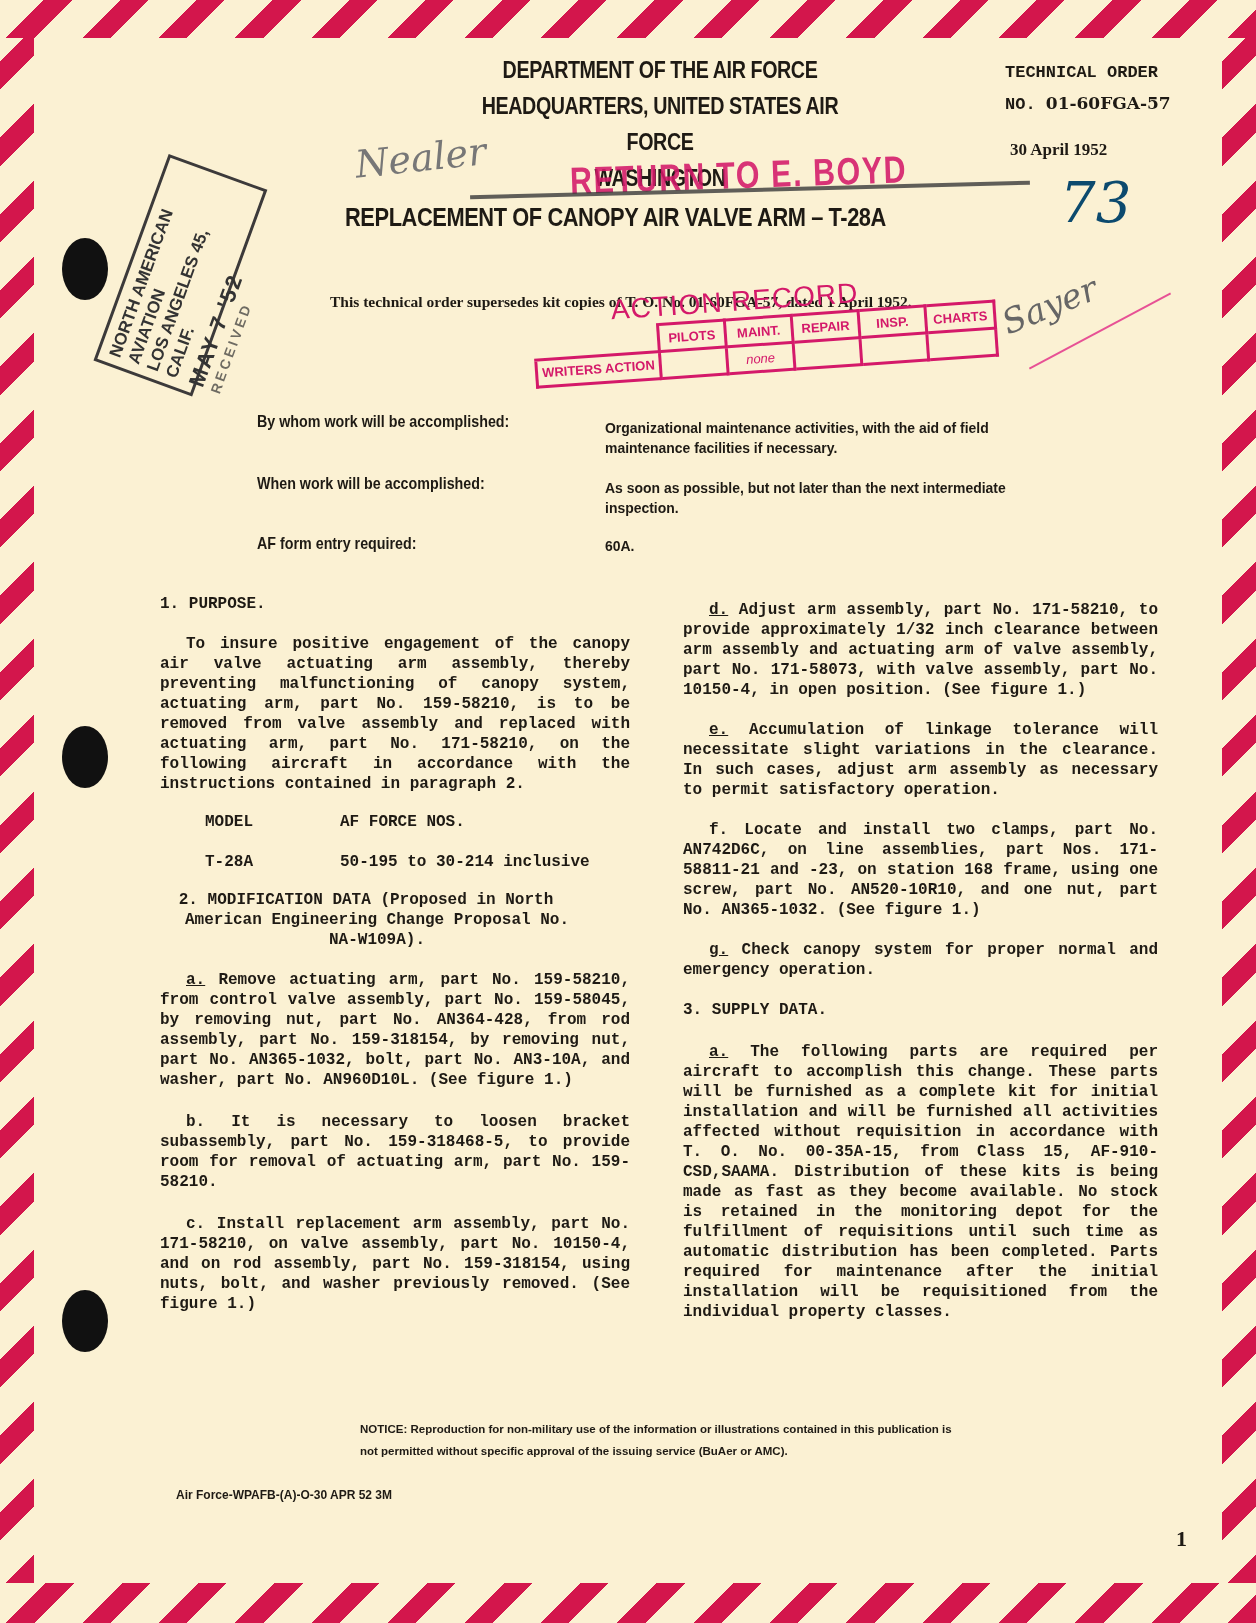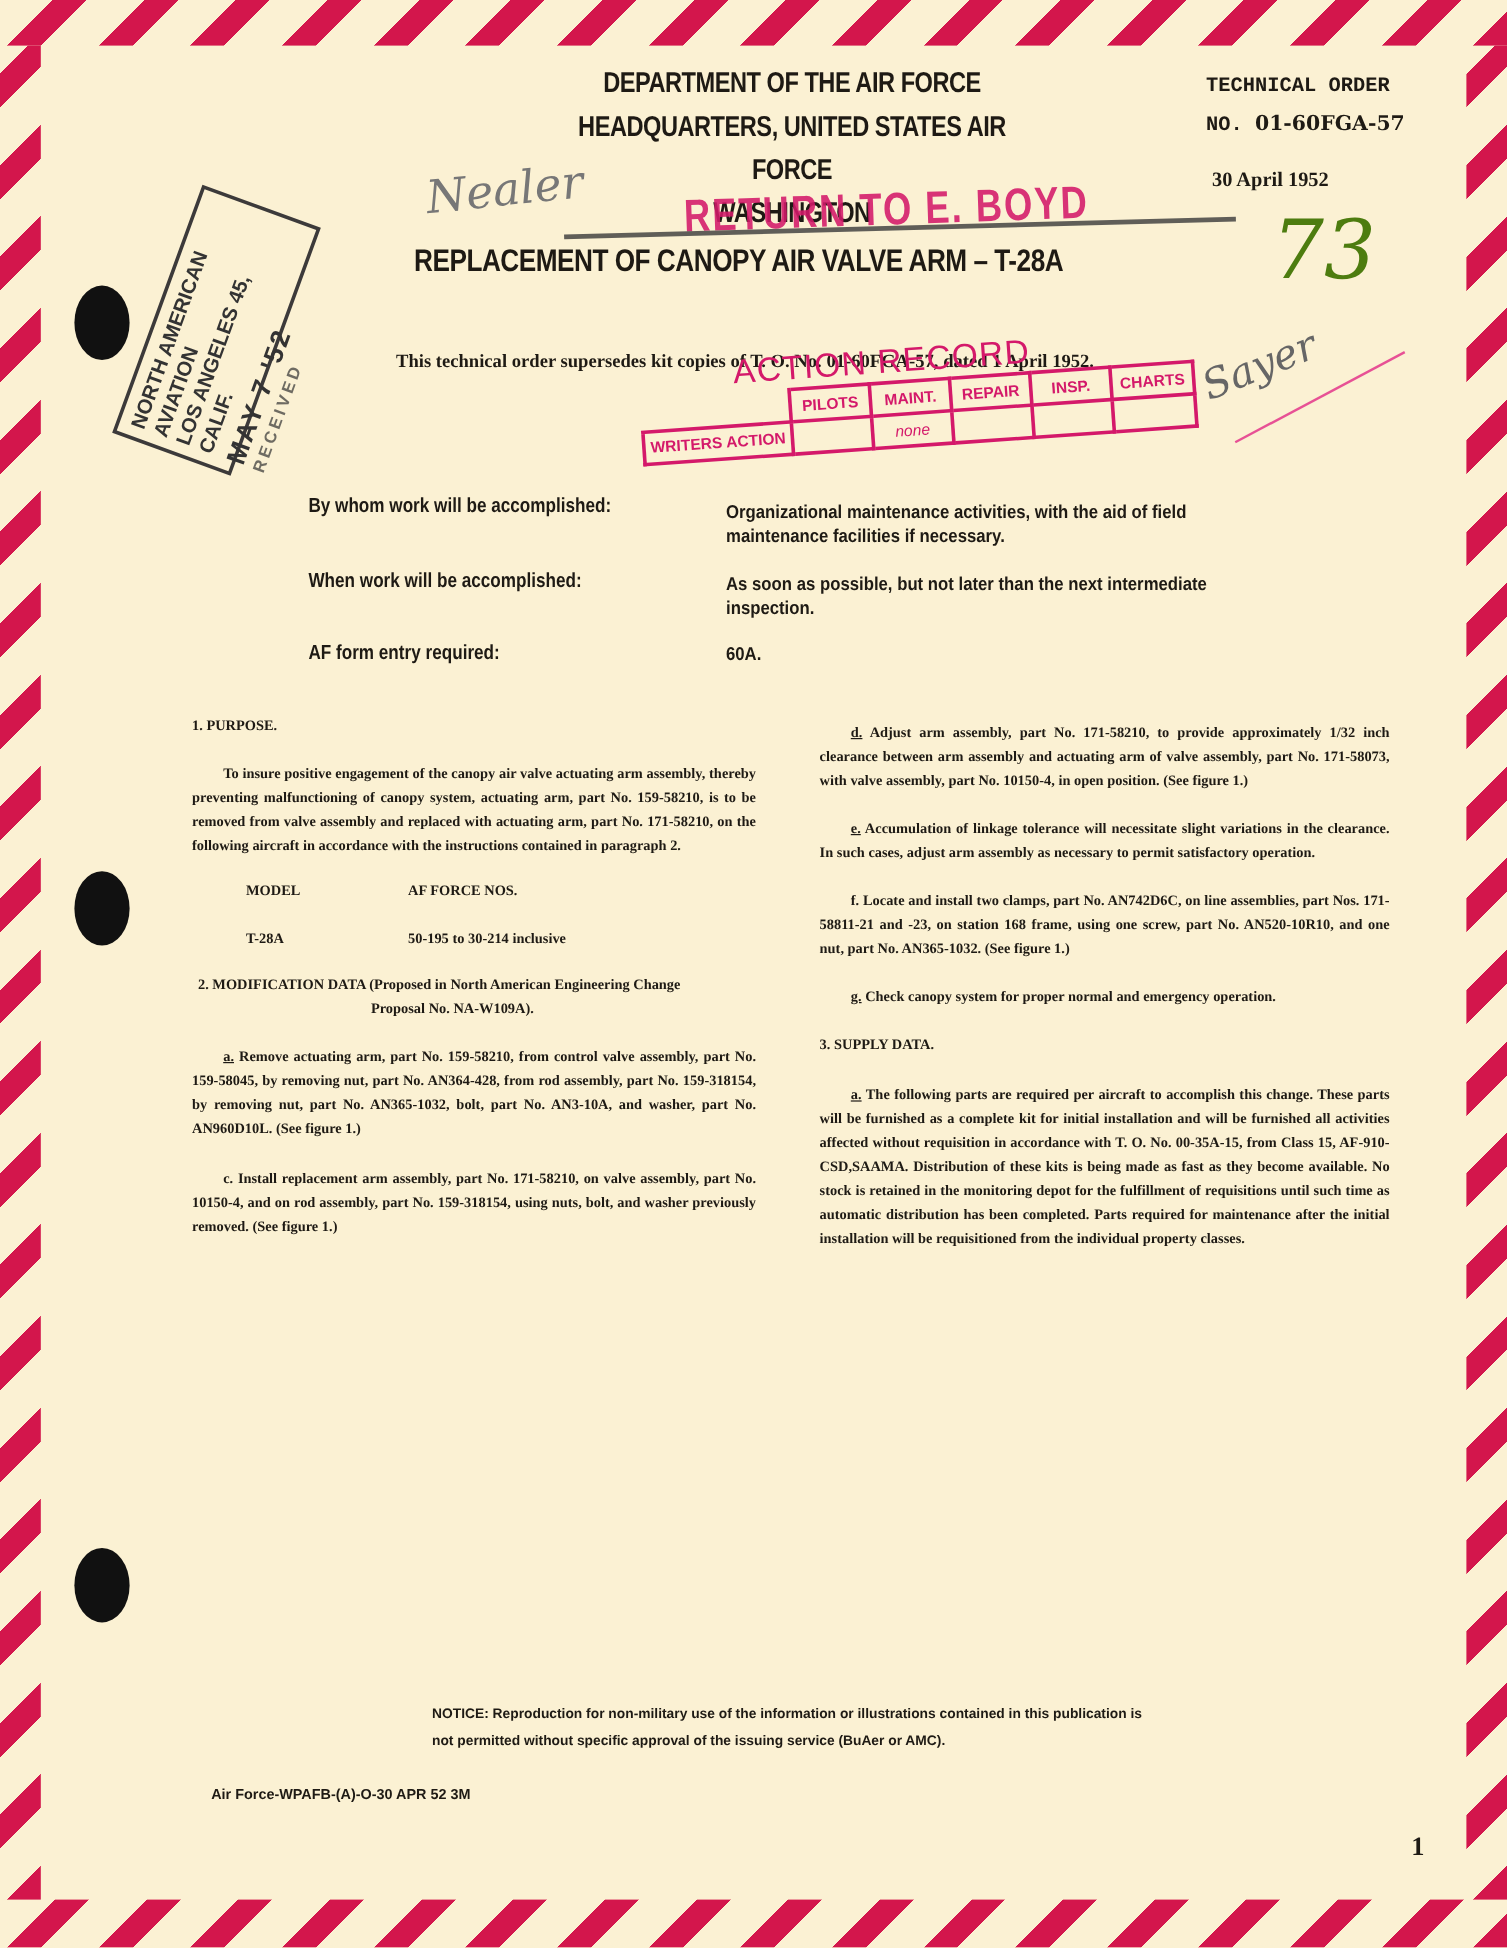--- a/index.html
+++ b/index.html
@@ -41,21 +41,21 @@
     white-space: nowrap;
   }
   .supersede { left: 330px; top: 292px; width: 720px; font-size: 15.5px; font-weight: bold; line-height: 20px; font-family: "Liberation Serif", serif; }
 
   .stamp-return {
     left: 570px; top: 160px; color: #d4196a; opacity: 0.88;
     font-family: "Liberation Sans", sans-serif; font-size: 38px; font-weight: bold;
     transform: rotate(-2deg) scaleX(0.8); transform-origin: left; letter-spacing: 2px; white-space: nowrap;
   }
   .strike { left: 470px; top: 188px; width: 560px; height: 4px; background: #3a3a3a; transform: rotate(-1.5deg); opacity: 0.8; }
-  .handwrite-73 { left: 1060px; top: 170px; color: #4d7c0f; font-family: "DejaVu Serif", serif; font-style: italic; font-size: 68px; }
+  .handwrite-73 { left: 1060px; top: 170px; color: #0c4a6e; font-family: "DejaVu Serif", serif; font-style: italic; font-size: 56px; }
   .handwrite-name { left: 355px; top: 136px; color: #777; font-family: "DejaVu Serif", serif; font-style: italic; font-size: 38px; transform: rotate(-6deg); }
   .signature { left: 1000px; top: 285px; color: #666; font-family: "DejaVu Serif", serif; font-style: italic; font-size: 34px; transform: rotate(-22deg); }
   .sig-line { left: 1020px; top: 330px; width: 160px; height: 2px; background: #e75195; transform: rotate(-28deg); }
 
   .nav-stamp {
     left: 120px; top: 200px; width: 220px; height: 105px; border: 3px solid #3c3a3a;
     transform: rotate(-70deg) translate(-160px, 30px); transform-origin: left top;
     font-family: "Liberation Sans", sans-serif; font-weight: bold; color: #333; font-size: 17px; line-height: 20px;
     padding: 6px 8px; box-sizing: border-box;
   }
@@ -70,21 +70,21 @@
   .ar-table td { border: 3px solid #d4196a; padding: 2px 6px; height: 20px; min-width: 52px; text-align: center; }
   .ar-table td.nob { border-top: none; border-left: none; }
   .ar-table td.writers { font-size: 13px; line-height: 18px; padding: 2px 4px; }
 
   .meta-label {
     font-family: "Liberation Sans", sans-serif; font-weight: bold; font-size: 17px;
     transform: scaleX(0.84); transform-origin: left; white-space: nowrap;
   }
   .meta-value { font-family: "Liberation Sans", sans-serif; font-weight: bold; font-size: 15.5px; line-height: 20px; transform: scaleX(0.9); transform-origin: left; }
 
-  .col { font-family: Liberation Serif, serif; font-weight: bold; font-size: 12px; line-height: 20px; text-align: justify; }
+  .col { font-family: Liberation Mono, monospace; font-weight: bold; font-size: 16px; line-height: 20px; text-align: justify; }
   .col p { margin: 0; }
   .col .ind { text-indent: 26px; }
   .h { font-weight: bold; }
   .ul { text-decoration: underline; }
 
   .notice { left: 360px; top: 1418px; width: 600px; font-family: "Liberation Sans", sans-serif; font-weight: bold; font-size: 11.5px; line-height: 22px; }
   .footer-left { left: 176px; top: 1488px; font-family: "Liberation Sans", sans-serif; font-weight: bold; font-size: 12px; }
   .page-num { left: 1176px; top: 1526px; font-family: "Liberation Serif", serif; font-weight: bold; font-size: 22px; }
 </style>
 </head>
@@ -169,20 +169,21 @@
   <div style="display:flex;margin-top:18px;margin-left:45px">
     <span style="width:135px">MODEL</span>
     <span>AF FORCE NOS.</span>
   </div>
   <div style="display:flex;margin-top:20px;margin-left:45px">
     <span style="width:135px">T-28A</span>
     <span>50-195 to 30-214 inclusive</span>
   </div>
   <p style="margin-top:18px;text-align:center;padding-left:22px;text-indent:-22px;width:390px">2.  MODIFICATION DATA (Proposed in North American Engineering Change Proposal No. NA-W109A).</p>
   <p class="ind" style="margin-top:20px"><span class="ul">a.</span> <span>Remove actuating arm, part No. 159-58210, from control valve assembly, part No. 159-58045, by removing nut, part No. AN364-428, from rod assembly, part No. 159-318154, by removing nut, part No. AN365-1032, bolt, part No. AN3-10A, and washer, part No. AN960D10L. (See figure 1.)</span></p>
+  <p class="ind" style="margin-top:22px"><span>b.</span> <span>It is necessary to loosen bracket subassembly, part No. 159-318468-5, to provide room for removal of actuating arm, part No. 159-58210.</span></p>
   <p class="ind" style="margin-top:22px"><span>c.</span> <span>Install replacement arm assembly, part No. 171-58210, on valve assembly, part No. 10150-4, and on rod assembly, part No. 159-318154, using nuts, bolt, and washer previously removed. (See figure 1.)</span></p>
 </div>
 
 <div class="abs col" style="left:683px;top:600px;width:475px">
   <p class="ind"><span class="ul">d.</span> <span>Adjust arm assembly, part No. 171-58210, to provide approximately 1/32 inch clearance between arm assembly and actuating arm of valve assembly, part No. 171-58073, with valve assembly, part No. 10150-4, in open position. (See figure 1.)</span></p>
   <p class="ind" style="margin-top:20px"><span class="ul">e.</span> <span>Accumulation of linkage tolerance will necessitate slight variations in the clearance. In such cases, adjust arm assembly as necessary to permit satisfactory operation.</span></p>
   <p class="ind" style="margin-top:20px"><span>f.</span> <span>Locate and install two clamps, part No. AN742D6C, on line assemblies, part Nos. 171-58811-21 and -23, on station 168 frame, using one screw, part No. AN520-10R10, and one nut, part No. AN365-1032. (See figure 1.)</span></p>
   <p class="ind" style="margin-top:20px"><span class="ul">g.</span> <span>Check canopy system for proper normal and emergency operation.</span></p>
   <p class="h" style="margin-top:20px">3.  SUPPLY DATA.</p>
   <p class="ind" style="margin-top:22px"><span class="ul">a.</span> <span>The following parts are required per aircraft to accomplish this change. These parts will be furnished as a complete kit for initial installation and will be furnished all activities affected without requisition in accordance with T. O. No. 00-35A-15, from Class 15, AF-910-CSD,SAAMA. Distribution of these kits is being made as fast as they become available. No stock is retained in the monitoring depot for the fulfillment of requisitions until such time as automatic distribution has been completed. Parts required for maintenance after the initial installation will be requisitioned from the individual property classes.</span></p>

